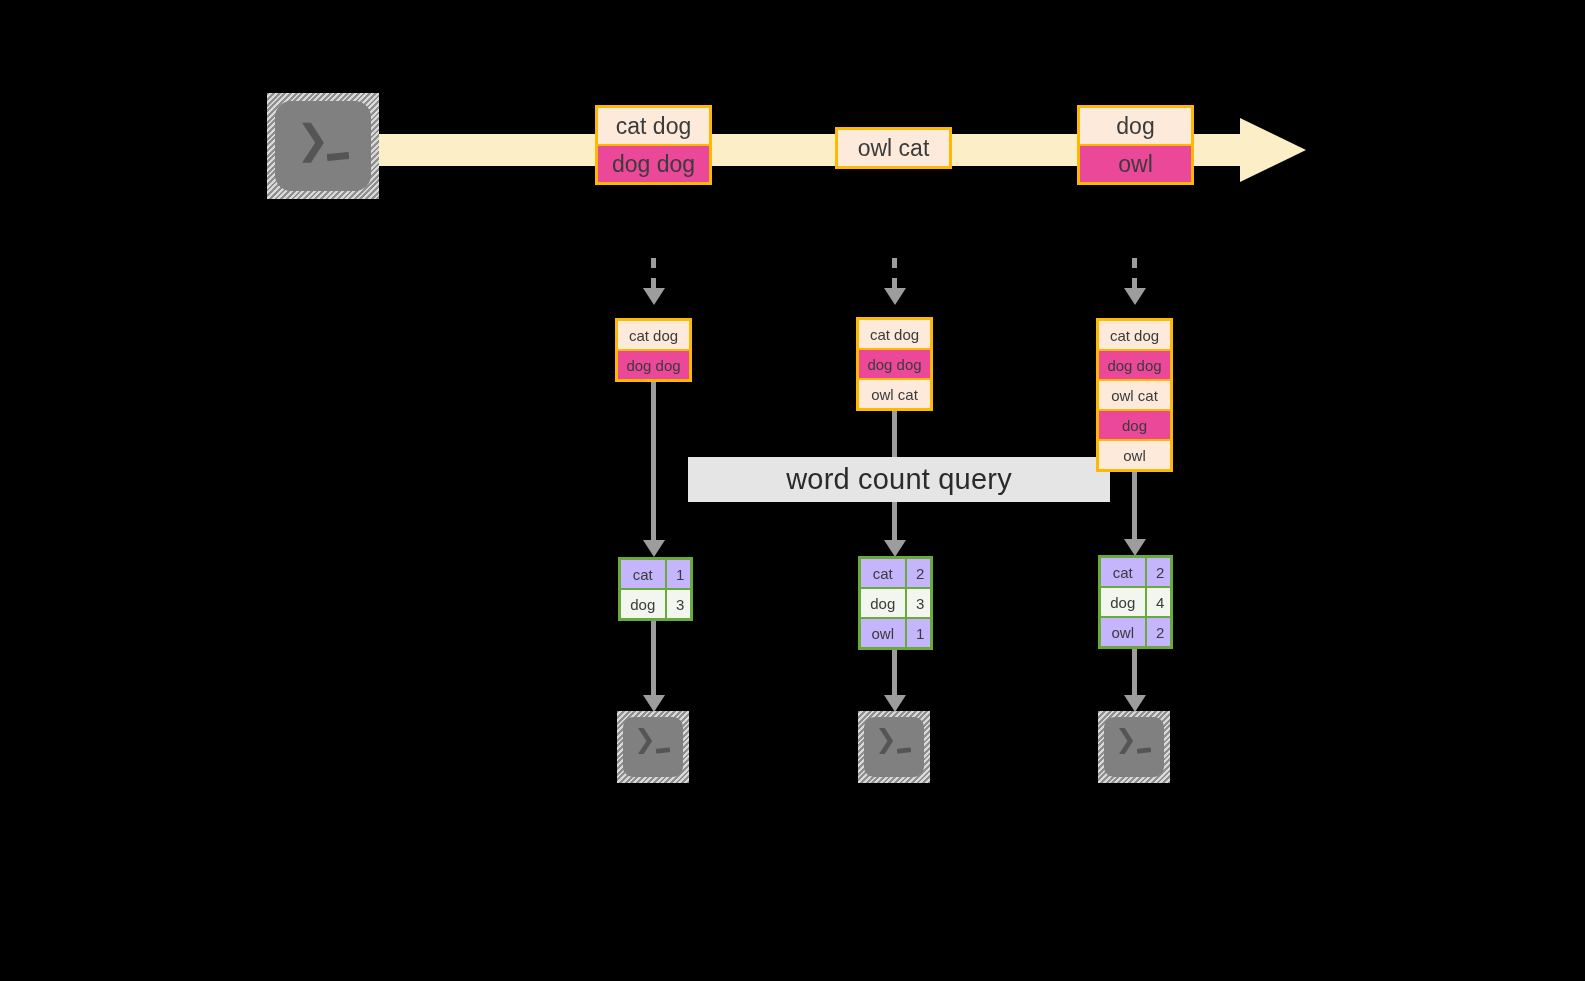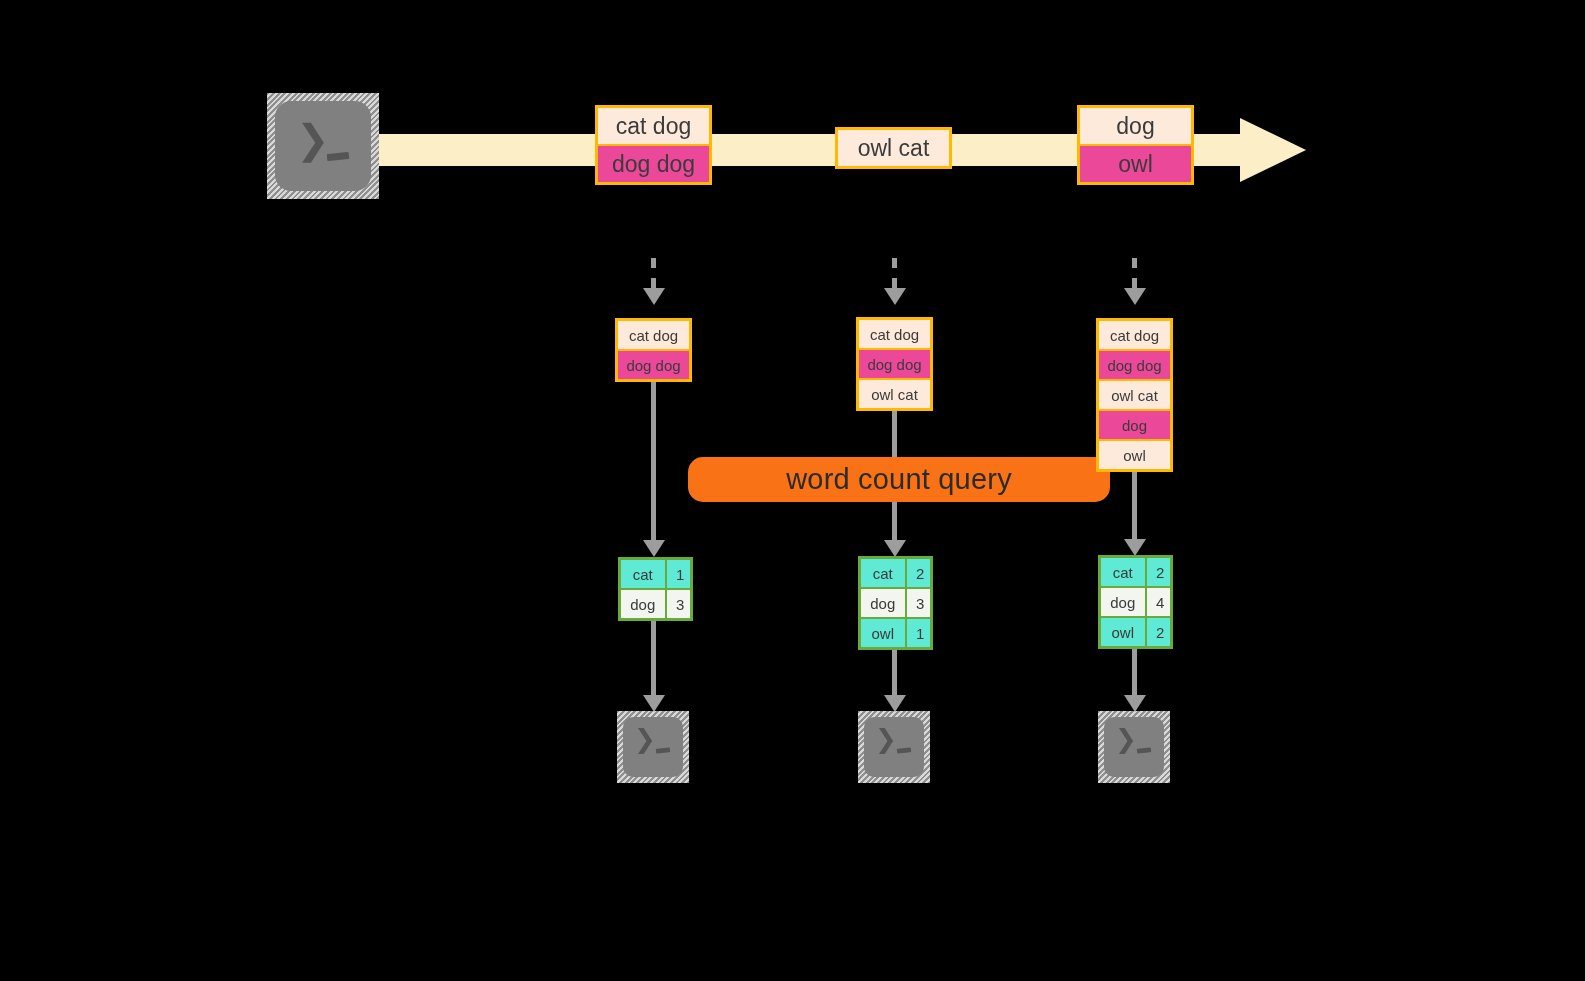--- a/index.html
+++ b/index.html
@@ -133,21 +133,21 @@
     flex-direction: column;
     gap: 2px;
     z-index: 4;
   }
   .res-row { display: flex; gap: 2px; height: 28px; }
   .res-key, .res-val {
     color: #3b3b3b;
     font-size: 15px;
     display: flex;
     align-items: center;
-    background: #5eead4;
+    background: #c4b5fd;
   }
   .res-key { width: 47px; justify-content: center; }
   .res-val { width: 25px; justify-content: center; padding-left: 4px; }
   .res-row.alt .res-key, .res-row.alt .res-val { background: #f2f6ee; }
 
   #res-1 { left: 618px; top: 557px; width: 75px; }
   #res-2 { left: 858px; top: 556px; width: 75px; }
   #res-3 { left: 1098px; top: 555px; width: 75px; }
 
   
@@ -177,26 +177,25 @@
     border-top: 17px solid #9d9d9d;
   }
 
   
   #query-band {
     position: absolute;
     left: 688px;
     top: 457px;
     width: 422px;
     height: 45px;
-    background: #f97316;
+    background: #e5e5e5;
     display: flex;
     align-items: center;
     justify-content: center;
     z-index: 3;
-    border-radius: 15px;
   }
   #query-band .label {
     font-size: 29px;
     color: #2b2b2b;
     letter-spacing: 0.2px;
     white-space: nowrap;
   }
 </style>
 </head>
 <body>

